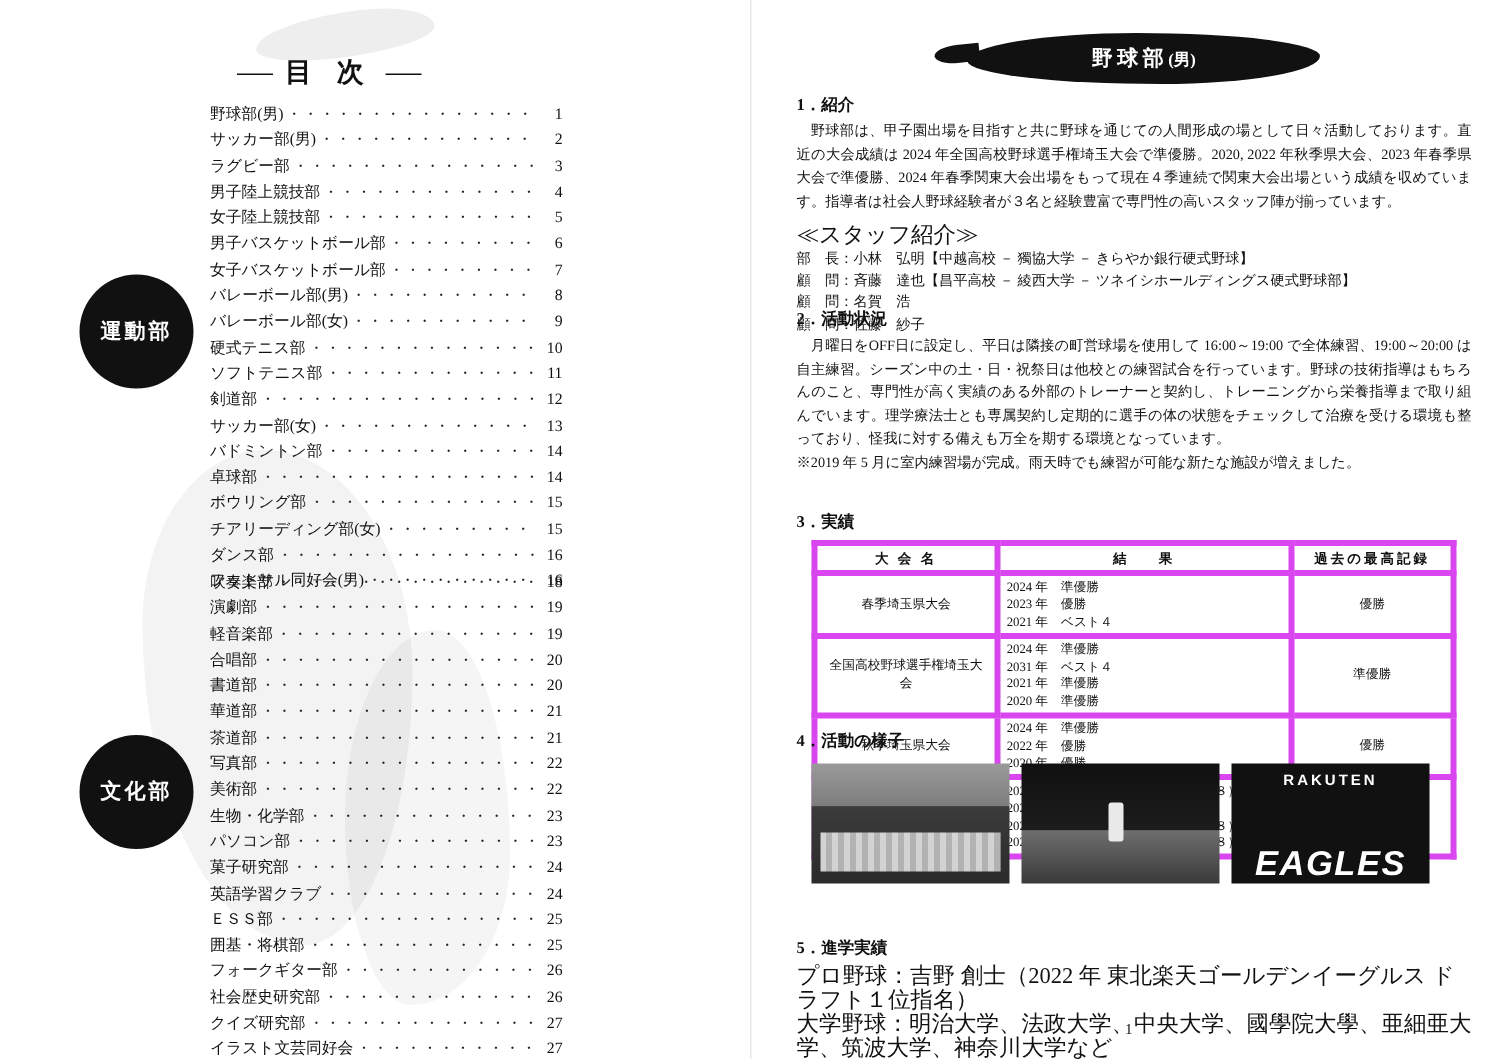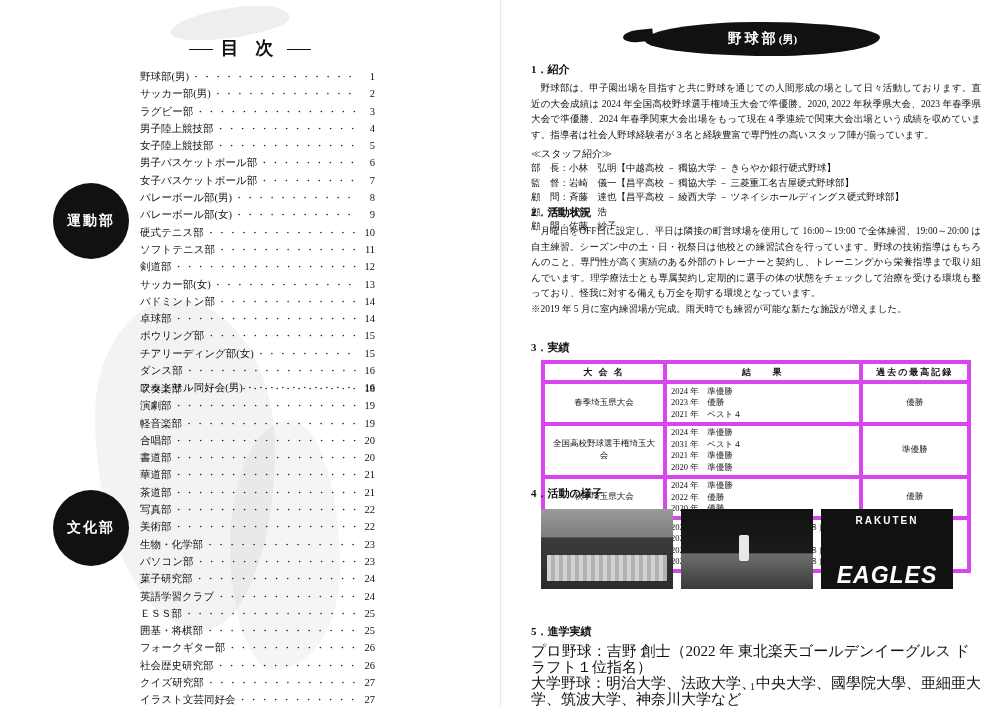--- a/index.html
+++ b/index.html
@@ -13,21 +13,21 @@
   }
   .page{position:absolute;inset:0;}
   .spread-divider{
     position:absolute;left:500px;top:0;width:1px;height:706px;
     background:#e8e8e8;
   }
 
   
   .left{position:absolute;left:0;top:0;width:500px;height:706px;overflow:hidden;}
   .toc-title{
-    position:absolute;left:150px;top:36px;width:200px;text-align:center;
+    position:absolute;left:150px;top:36px;width:200px;
     font-size:18px;letter-spacing:6px;font-weight:bold;
   }
   .toc-title .rule{display:inline-block;width:24px;height:1px;background:#111;vertical-align:middle;margin:0 8px;}
   .toc-list{position:absolute;left:140px;top:68px;width:235px;}
   .toc-list.second{top:380px;}
   .toc-row{
     display:flex;align-items:flex-start;font-size:10.5px;line-height:17.3px;white-space:nowrap;
   }
   .toc-row .label{flex:0 0 auto;}
   .toc-row .dots{
@@ -72,21 +72,21 @@
     position:absolute;left:118px;top:30px;width:30px;height:12px;background:#111;
     border-radius:50% 0 0 50%;transform:rotate(-6deg);
   }
 
   .sec{position:absolute;left:26px;width:450px;}
   .sec-head{font-size:11px;font-weight:bold;margin-bottom:4px;}
   .sec-body{font-size:9.5px;line-height:15.5px;text-align:justify;}
   .indent{text-indent:1em;}
 
   .sec1{top:62px;}
-  .staff-title{margin-top:4px;font-size:10px;}
+  .staff-title{margin-top:4px;font-size:15px;}
   .staff-line{font-size:9.5px;line-height:14.5px;}
 
   .sec2{top:205px;}
   .sec3{top:340px;}
   .sec4{top:486px;}
   .sec5{top:624px;}
 
   
   table.results{
     border-collapse:collapse;width:430px;margin-top:5px;margin-left:10px;
@@ -357,21 +357,20 @@
       <span>野球部</span>
         <span class="sub">(男)</span>
     </div>
 
     <div class="sec sec1">
       <div class="sec-head">1．紹介</div>
       <div class="sec-body indent">野球部は、甲子園出場を目指すと共に野球を通じての人間形成の場として日々活動しております。直近の大会成績は 2024 年全国高校野球選手権埼玉大会で準優勝。2020, 2022 年秋季県大会、2023 年春季県大会で準優勝、2024 年春季関東大会出場をもって現在４季連続で関東大会出場という成績を収めています。指導者は社会人野球経験者が３名と経験豊富で専門性の高いスタッフ陣が揃っています。</div>
       <div class="staff-title">≪スタッフ紹介≫</div>
       <div id="staff-lines">
           <div class="staff-line">部　長：小林　弘明【中越高校 － 獨協大学 － きらやか銀行硬式野球】</div>
-          <div class="staff-line">監　督：岩崎　儀一【昌平高校 － 獨協大学 － 三菱重工名古屋硬式野球部】</div>
           <div class="staff-line">顧　問：斉藤　達也【昌平高校 － 綾西大学 － ツネイシホールディングス硬式野球部】</div>
           <div class="staff-line">顧　問：名賀　浩</div>
           <div class="staff-line">顧　問：佐藤　紗子</div>
         </div>
     </div>
 
     <div class="sec sec2">
       <div class="sec-head">2．活動状況</div>
       <div class="sec-body indent">月曜日をOFF日に設定し、平日は隣接の町営球場を使用して 16:00～19:00 で全体練習、19:00～20:00 は自主練習。シーズン中の土・日・祝祭日は他校との練習試合を行っています。野球の技術指導はもちろんのこと、専門性が高く実績のある外部のトレーナーと契約し、トレーニングから栄養指導まで取り組んでいます。理学療法士とも専属契約し定期的に選手の体の状態をチェックして治療を受ける環境も整っており、怪我に対する備えも万全を期する環境となっています。</div>
       <div class="sec-body">※2019 年 5 月に室内練習場が完成。雨天時でも練習が可能な新たな施設が増えました。</div>

